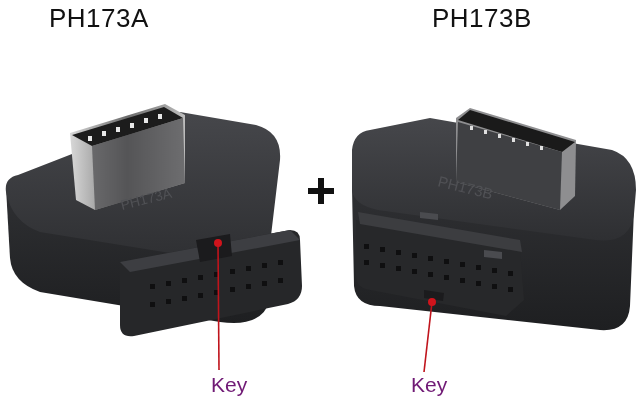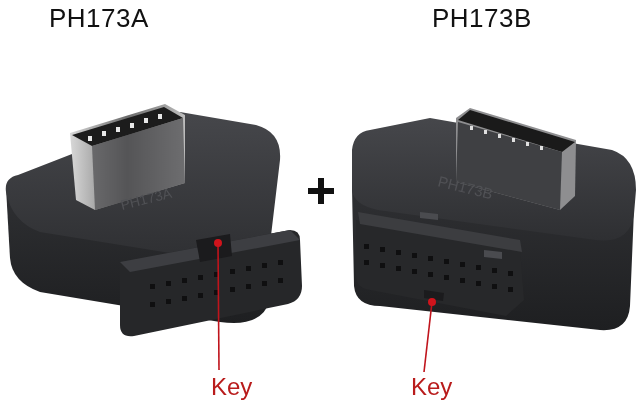--- a/index.html
+++ b/index.html
@@ -11,21 +11,21 @@
       position: absolute; top: 3px; font-size: 26px; color: #111; letter-spacing: 0.5px;
     }
     .title-a { left: 49px; }
     .title-b { left: 432px; }
     .plus {
       position: absolute; left: 308px; top: 178px; width: 26px; height: 26px;
     }
     .plus::before, .plus::after { content: ""; position: absolute; background: #111; }
     .plus::before { left: 0; top: 10px; width: 26px; height: 6px; }
     .plus::after { left: 10px; top: 0; width: 6px; height: 26px; }
-    .key-label { position: absolute; font-size: 24px; color: #b91c1c; }
+    .key-label { position: absolute; font-size: 21px; color: #701a75; }
     .key-a { left: 211px; top: 373px; }
     .key-b { left: 411px; top: 373px; }
     svg.scene { position: absolute; left: 0; top: 0; }
   </style>
 </head>
 <body>
 
 <div class="title title-a">PH173A</div>
 <div class="title title-b">PH173B</div>
 

